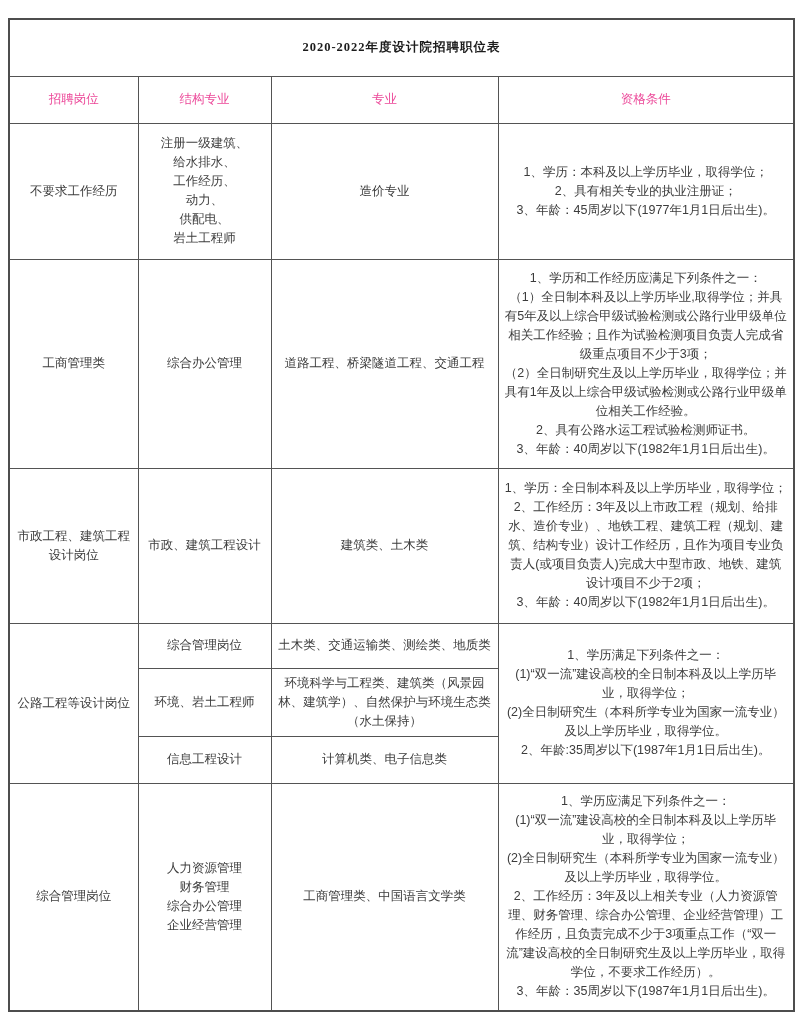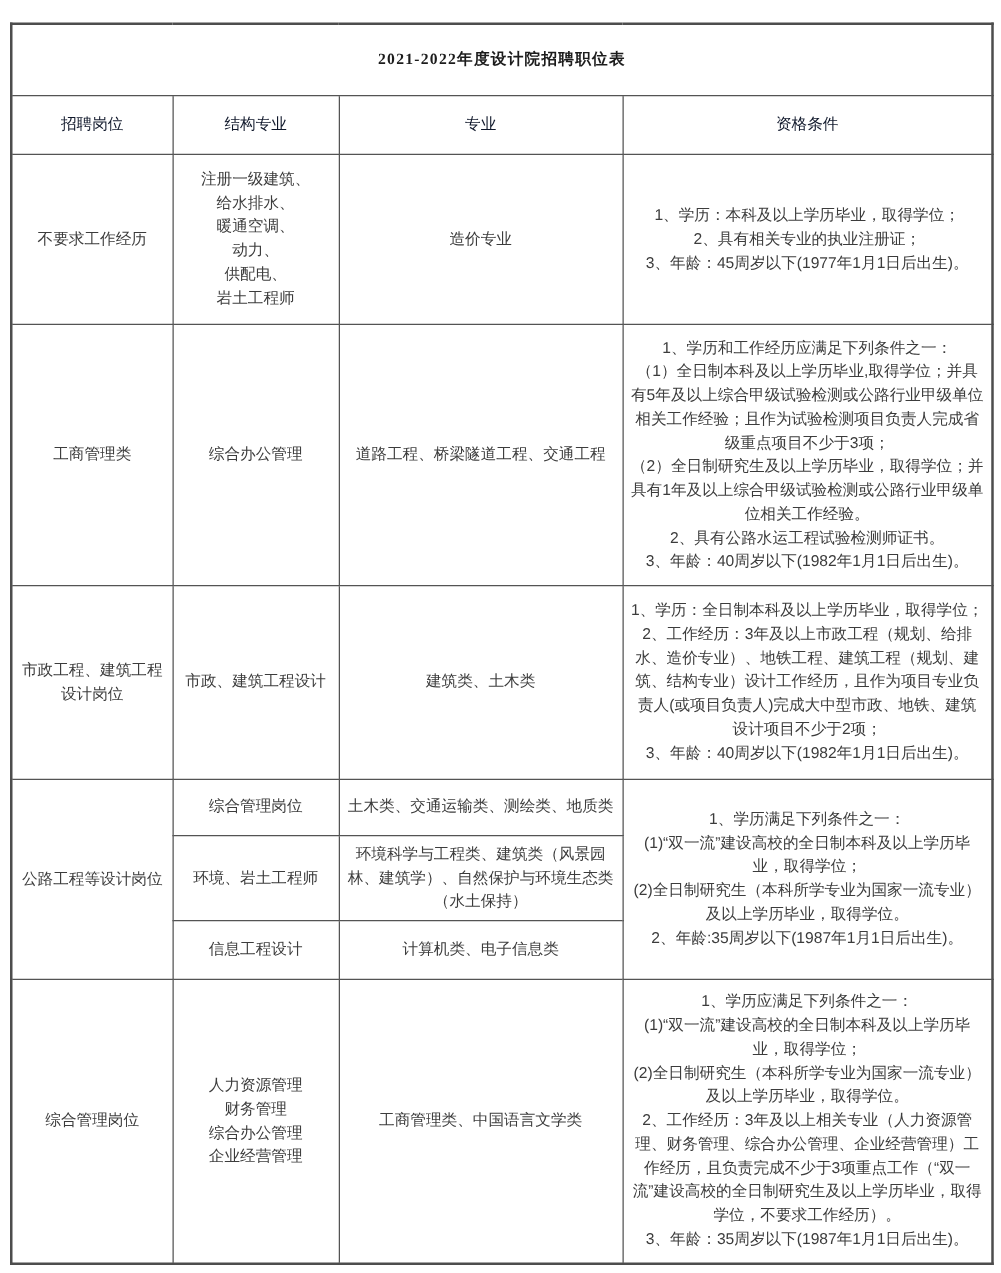--- a/index.html
+++ b/index.html
@@ -37,53 +37,53 @@
   td.title-cell {
     font-family: "Liberation Serif", "DejaVu Serif", serif;
     font-size: 24px;
     font-weight: bold;
     color: #1c1c1c;
     letter-spacing: 1px;
     white-space: nowrap;
   }
   td.header-cell {
     font-size: 13px;
-    color: #0f172a;
+    color: #ec4899;
   }
   td.qual-cell {
     text-align: left;
     padding: 4px 8px 4px 8px;
   }
 </style>
 </head>
 <body>
 
 <table class="jobs-table">
   <colgroup>
     <col style="width:129px">
     <col style="width:133px">
     <col style="width:227px">
     <col style="width:296px">
   </colgroup>
   <tbody>
     <tr style="height:57px">
-      <td colspan="4" class="title-cell">2021-2022年度设计院招聘职位表</td>
+      <td colspan="4" class="title-cell">2020-2022年度设计院招聘职位表</td>
     </tr>
     <tr style="height:47px">
       <td class="header-cell">招聘岗位</td>
       <td class="header-cell">结构专业</td>
       <td class="header-cell">专业</td>
       <td class="header-cell">资格条件</td>
     </tr>
 
     <tr style="height:136px">
       <td>不要求工作经历</td>
       <td>注册一级建筑、
 给水排水、
-暖通空调、
+工作经历、
 动力、
 供配电、
 岩土工程师</td>
       <td>造价专业</td>
       <td class="qual-cell">1、学历：本科及以上学历毕业，取得学位；
 2、具有相关专业的执业注册证；
 3、年龄：45周岁以下(1977年1月1日后出生)。</td>
     </tr>
 
     <tr style="height:209px">

